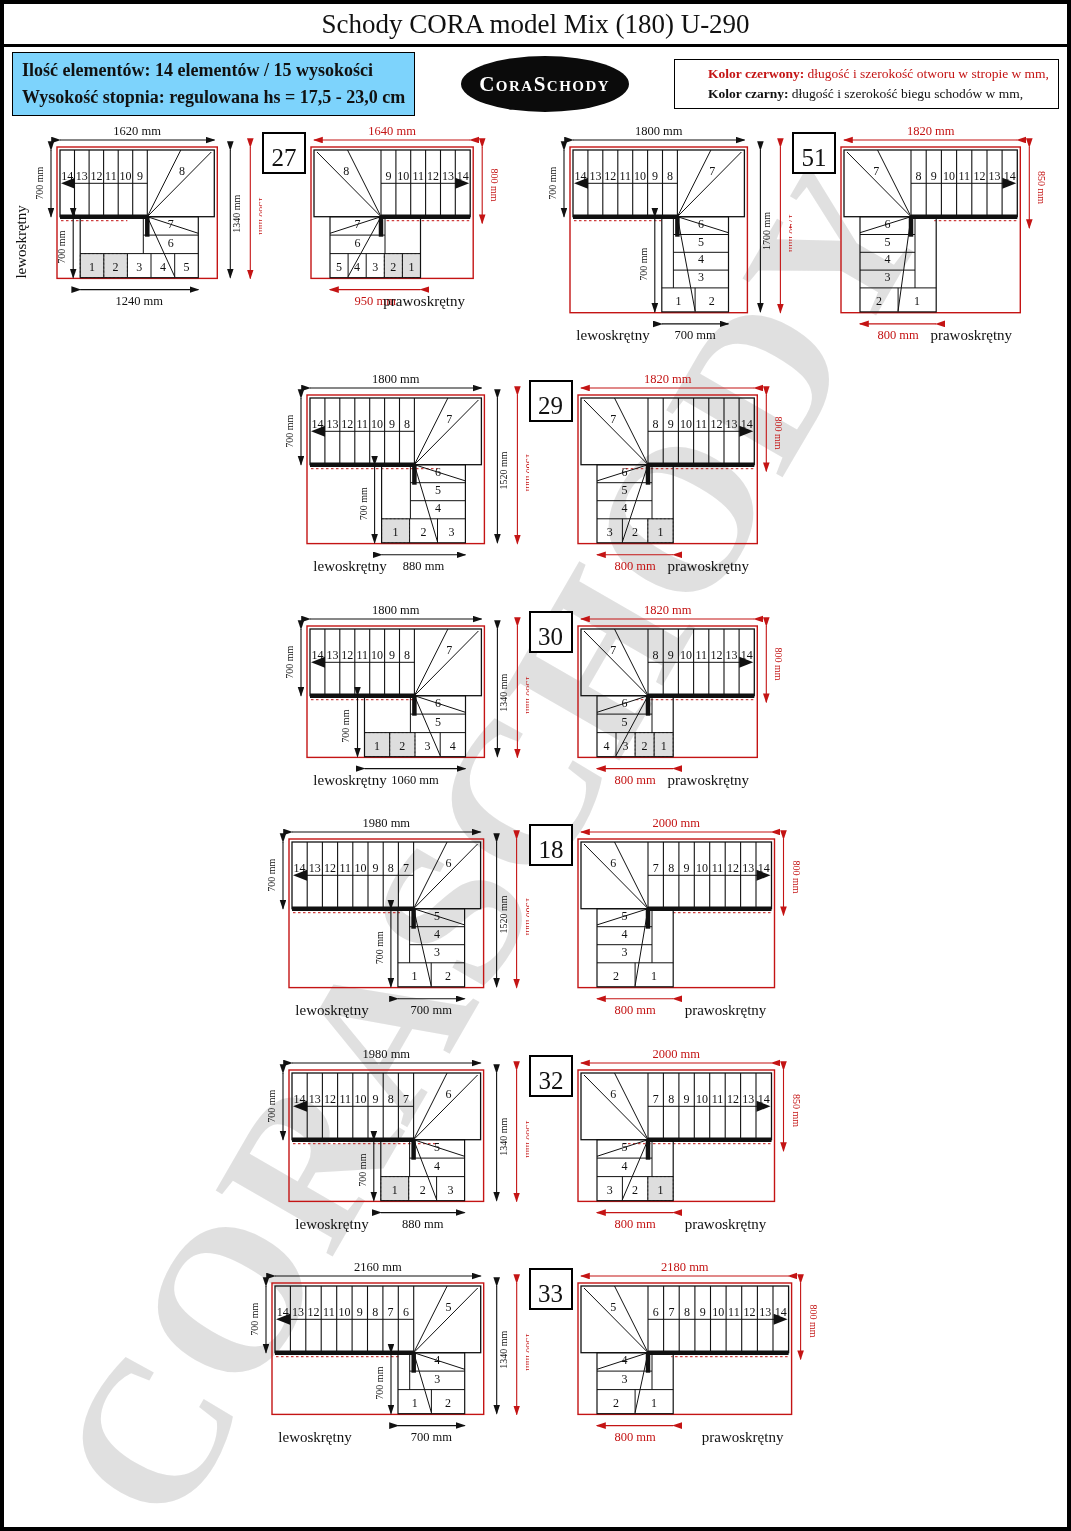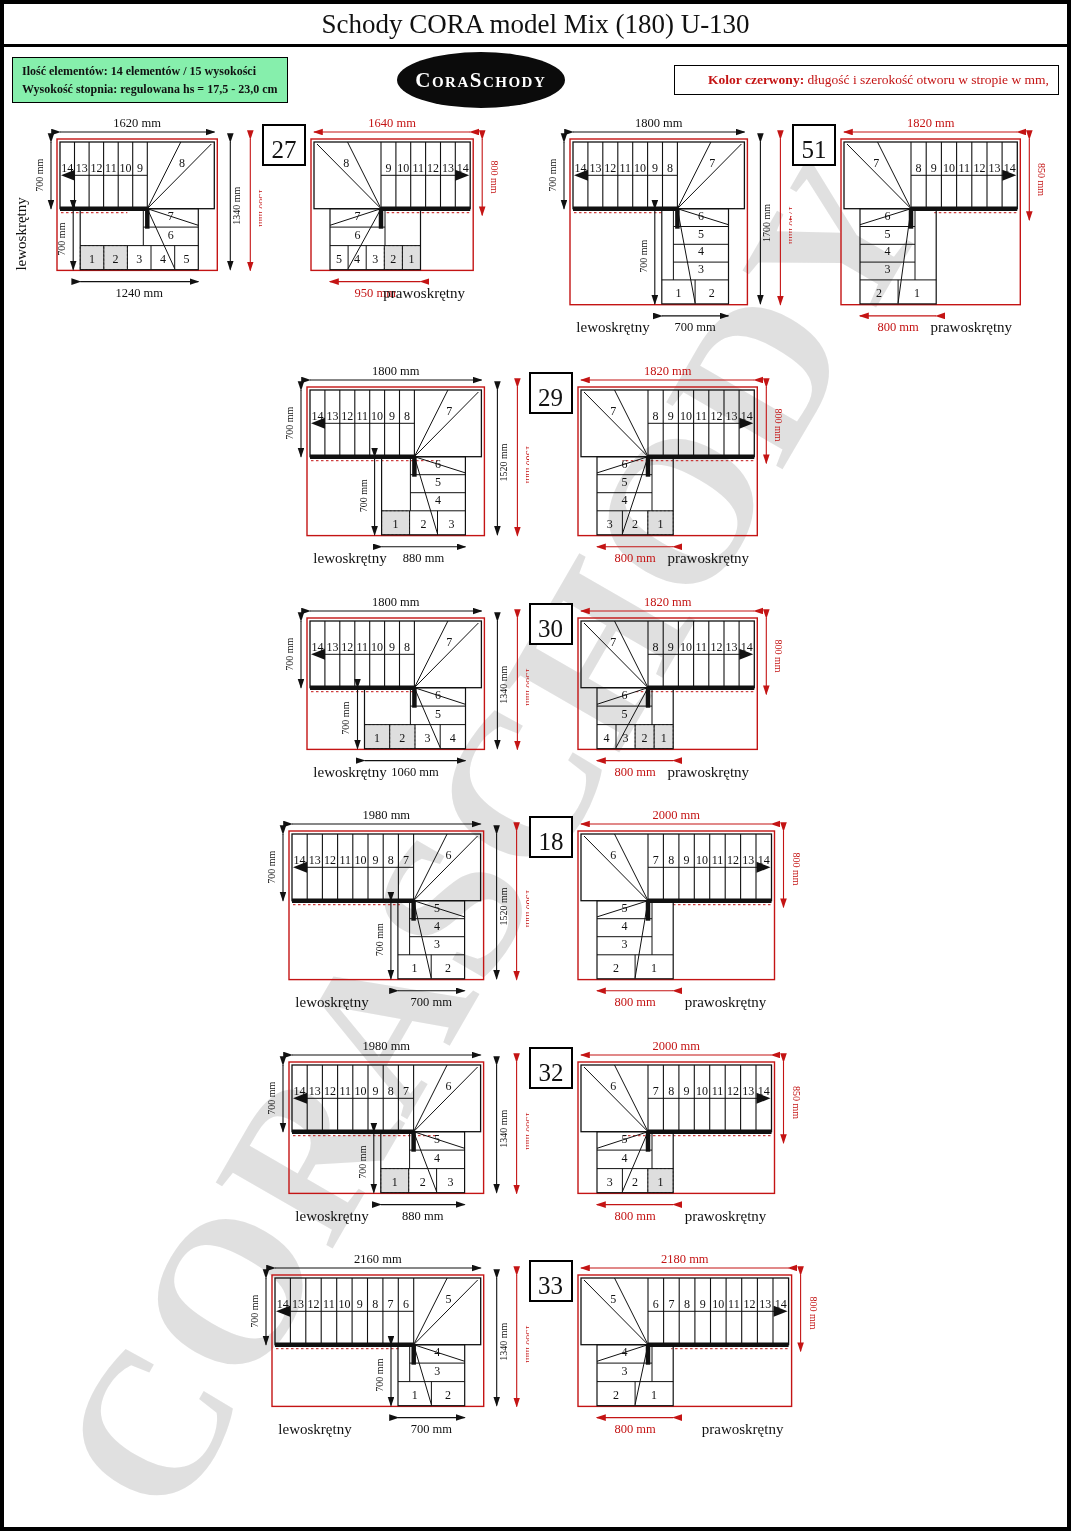--- a/index.html
+++ b/index.html
@@ -1,21 +1,21 @@
 <!DOCTYPE html>
 <html><head>
 <meta charset="utf-8">
 <style>
   html,body{margin:0;padding:0;background:#9a9a9a;}
   .page{width:1071px;height:1531px;margin:0 auto;background:#ffffff;border:4px solid #000;
         box-sizing:border-box;position:relative;overflow:hidden;
         font-family:"Liberation Serif","DejaVu Serif",serif;color:#111;}
   .titlebar{text-align:center;font-size:27px;padding:5px 0 4px;border-bottom:3px solid #000;}
   .header-row{display:flex;align-items:center;justify-content:space-between;padding:5px 8px 2px;}
-  .info-box{border:1px solid #000;padding:4px 9px;font-size:12px;font-weight:bold;line-height:1.5;background:#86efac;z-index:2;}
+  .info-box{border:1px solid #000;padding:4px 9px;font-size:18px;font-weight:bold;line-height:1.5;background:#7dd3fc;z-index:2;}
   .logo{background:#0b0b0b;color:#fff;border-radius:50%;width:168px;height:56px;display:flex;
         align-items:center;justify-content:center;font-size:21px;font-weight:bold;
         letter-spacing:1.5px;font-variant:small-caps;z-index:2;}
   .legend-box{border:1px solid #000;padding:4px 9px;font-size:13.5px;line-height:1.45;background:#fff;z-index:2;}
   .legend-title{font-weight:bold;text-decoration:underline;}
   .legend-line .lead{font-weight:bold;margin-left:24px;}
   .content{position:relative;padding:6px 10px 0;}
   .watermark{position:absolute;left:46%;top:54%;transform:translate(-50%,-50%) rotate(-60deg);
              font-size:205px;font-weight:bold;color:#b0b0b0;opacity:.38;letter-spacing:4px;
              white-space:nowrap;pointer-events:none;z-index:0;}
@@ -25,33 +25,36 @@
   .pair{display:flex;align-items:flex-start;}
   .numbox{border:2.5px solid #000;min-width:40px;height:38px;display:flex;align-items:flex-end;
           justify-content:center;font-size:25px;margin-top:8px;background:#fff;}
   svg{position:relative;z-index:1;display:block;}
 </style>
 </head>
 <body>
 
 <div class="page">
   <div class="titlebar">
-    <span>Schody CORA model Mix (180) U-130</span>
+    <span>Schody CORA model Mix (180) U-290</span>
   </div>
   <div class="header-row">
     <div class="info-box">
       <div>Ilość elementów: 14 elementów / 15 wysokości</div>
       <div>Wysokość stopnia: regulowana  hs = 17,5 - 23,0 cm</div>
     </div>
     <div class="logo">
       <span>CoraSchody</span>
     </div>
     <div class="legend-box">
       <div class="legend-line" id="legend-red" style="color: rgb(196, 20, 20);">
         <span class="lead">Kolor czerwony:</span><span> długość i szerokość otworu w stropie w mm,</span>
+      </div>
+      <div class="legend-line">
+        <span class="lead">Kolor czarny:</span><span> długość i szerokość biegu schodów w mm,</span>
       </div>
     </div>
   </div>
   <div class="content">
     <div class="watermark">CORASCHODY</div>
     <main id="grid">
         <div class="row split">
           <div class="pair">
             <svg width="248" height="197" viewBox="0 0 248 197" xmlns="http://www.w3.org/2000/svg" font-family="Liberation Serif, DejaVu Serif, serif">
               <defs>

